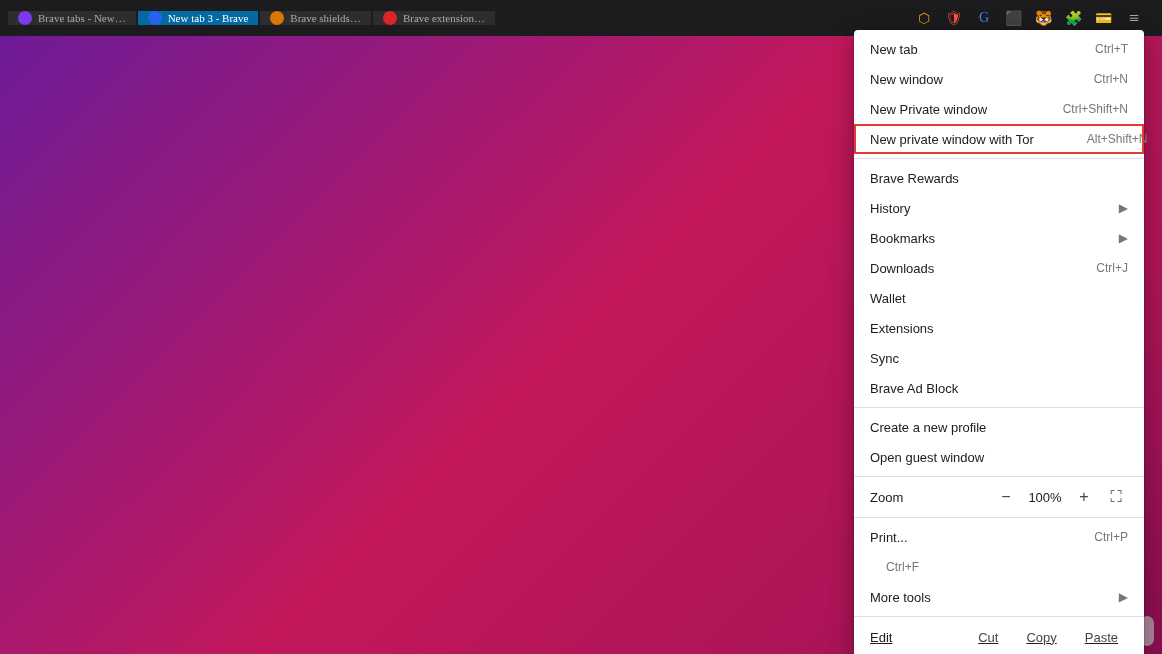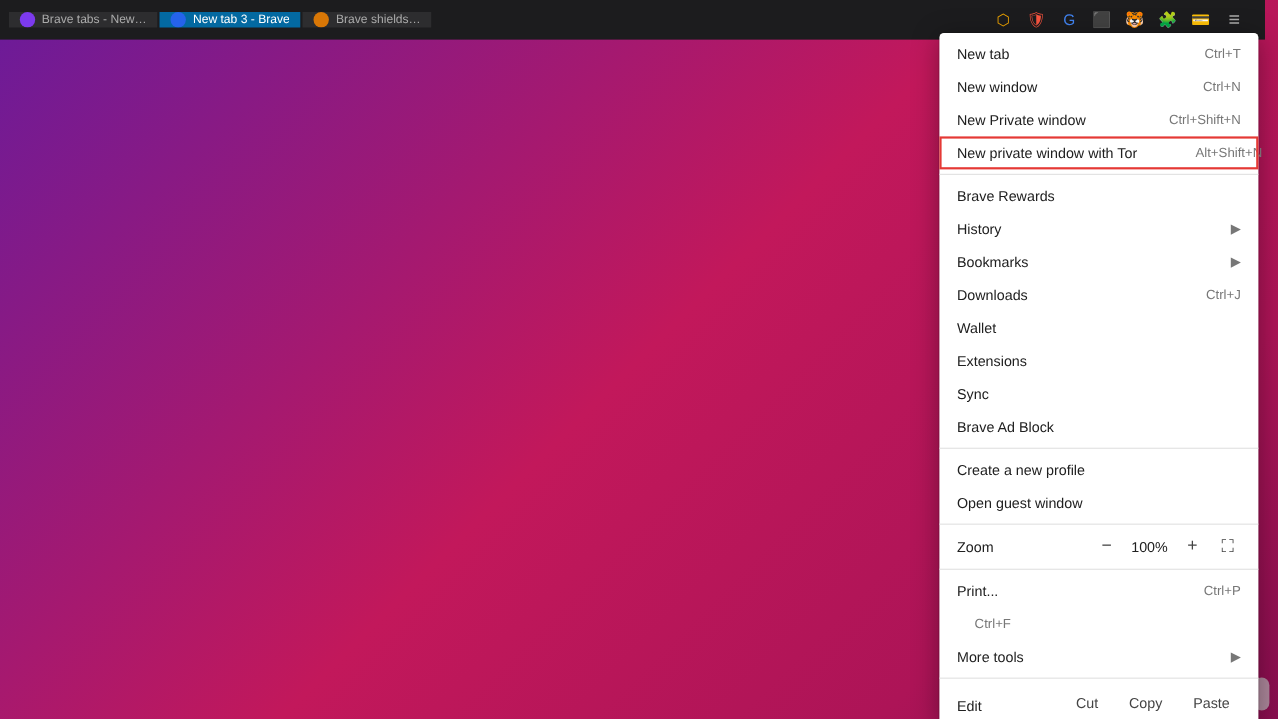--- a/index.html
+++ b/index.html
@@ -18,26 +18,27 @@
       position: absolute;
       inset: 0;
       background: linear-gradient(135deg, #6a1b9a 0%, #c2185b 50%, #ad1457 80%, #880e4f 100%);
     }
 
     
     .titlebar {
       position: absolute;
       top: 0;
       left: 0;
-      right: 12px;
+      right: 0;
       height: 36px;
       background: #1c1c1e;
       display: flex;
       align-items: center;
       padding: 11px 8px;
+      font-family: Liberation Serif, serif;
     }
 
     .tabs-area {
       display: flex;
       align-items: center;
       flex: 1;
       height: 100%;
       overflow: hidden;
     }
 
@@ -200,24 +201,25 @@
       align-items: center;
       justify-content: center;
       cursor: pointer;
       font-size: 14px;
       color: #444;
     }
 
     
     .edit-row {
       display: flex;
-      align-items: flex-end;
+      align-items: center;
       padding: 4px 16px;
       min-height: 32px;
       gap: 4px;
+      text-decoration: underline;
     }
 
     .edit-label {
       flex: 1;
       color: #202020;
     }
 
     .edit-btns {
       display: flex;
       align-items: center;
@@ -262,20 +264,24 @@
       <span style="font-size:11px;color:#aaa;overflow:hidden;text-overflow:ellipsis;">Brave tabs - New…</span>
     </div>
     <div class="tab active">
       <div class="tab-favicon favicon-blue"></div>
       <span style="font-size:11px;color:#fff;overflow:hidden;text-overflow:ellipsis;">New tab 3 - Brave</span>
     </div>
     <div class="tab">
       <div class="tab-favicon favicon-orange"></div>
       <span style="font-size:11px;color:#aaa;overflow:hidden;text-overflow:ellipsis;">Brave shields…</span>
     </div>
+    <div class="tab">
+      <div class="tab-favicon favicon-red"></div>
+      <span style="font-size:11px;color:#aaa;overflow:hidden;text-overflow:ellipsis;">Brave extension…</span>
+    </div>
   </div>
 
   <div class="browser-icons" style="position:relative;background:transparent;">
     <div class="icon-btn" style="color:#f0a500;">⬡</div>
     <div class="icon-btn" style="color:#fb543f;">🛡</div>
     <div class="icon-btn" style="color:#4285f4;">G</div>
     <div class="icon-btn" style="color:#aaa;">⬛</div>
     <div class="icon-btn" style="color:#e67e22;">🐯</div>
     <div class="icon-btn" style="color:#aaa;">🧩</div>
     <div class="icon-btn" style="color:#aaa;">💳</div>

